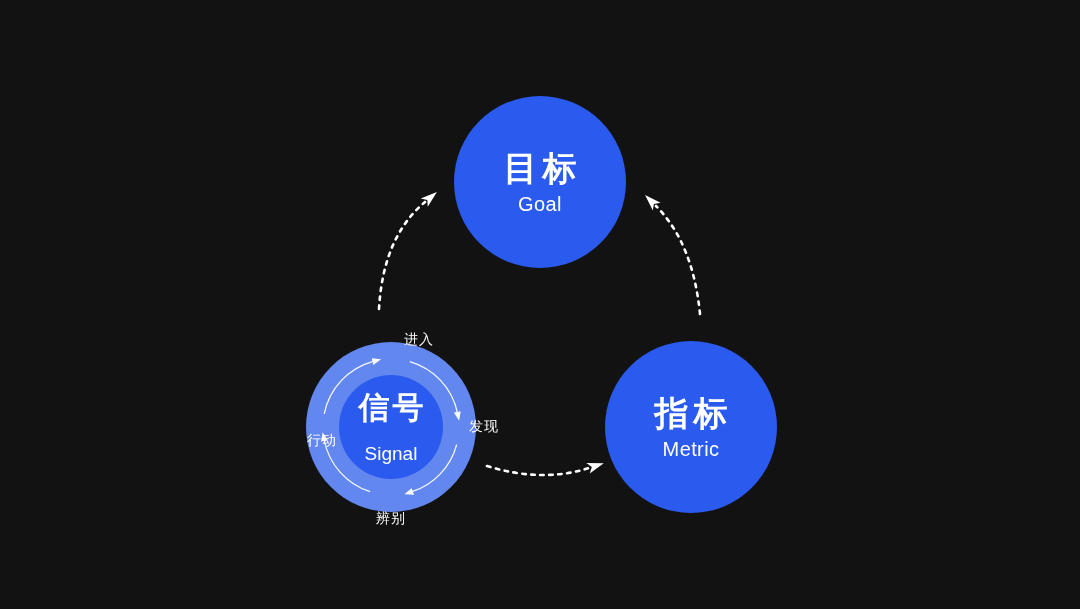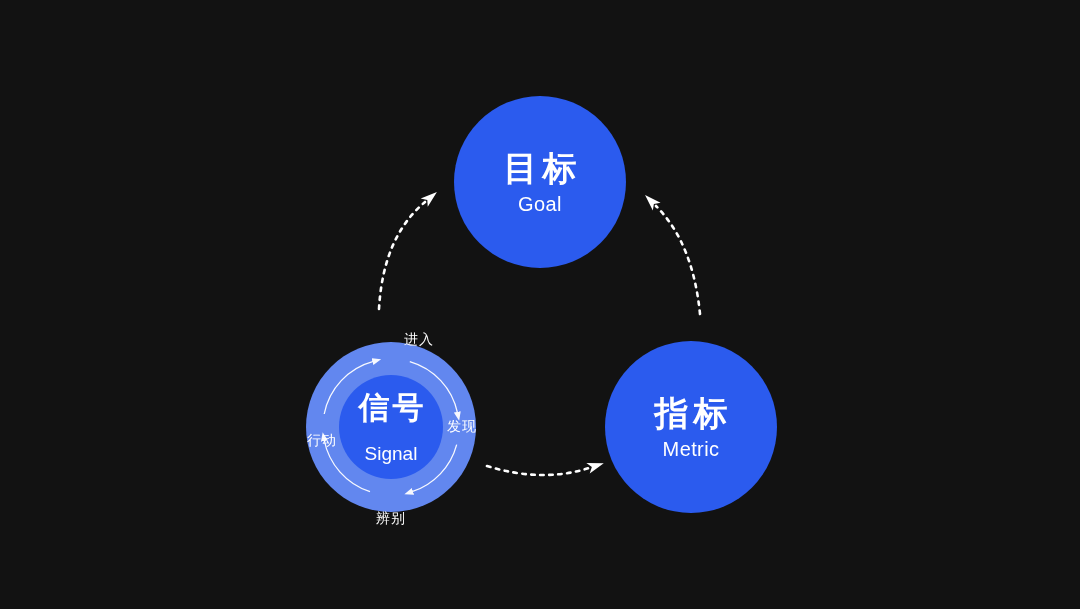--- a/index.html
+++ b/index.html
@@ -143,17 +143,17 @@
 
     <path class="big-arc" d="M 487 466 Q 542 483 589 468" marker-end="url(#arrowBig)"></path>
 
     <path class="ring-arc" d="M 324.2 414.0 A 68 68 0 0 1 373.4 361.3" marker-end="url(#arrowRing)"></path>
     <path class="ring-arc" d="M 409.8 361.6 A 68 68 0 0 1 457.5 412.9" marker-end="url(#arrowRing)"></path>
     <path class="ring-arc" d="M 456.7 444.6 A 68 68 0 0 1 412.0 491.7" marker-end="url(#arrowRing)"></path>
     <path class="ring-arc" d="M 370.0 491.7 A 68 68 0 0 1 324.2 440.0" marker-end="url(#arrowRing)"></path>
   </svg>
 
   <div class="ring-label" style="left:391px; top:339px;margin-left:28px;">进入</div>
-  <div class="ring-label" style="left:462px; top:426px;">发现</div>
+  <div class="ring-label" style="left:484px; top:426px;">发现</div>
   <div class="ring-label" style="left:391px; top:518px;">辨别</div>
   <div class="ring-label" style="left:322px; top:440px;">行动</div>
 
 </div>
 
 </body></html>

